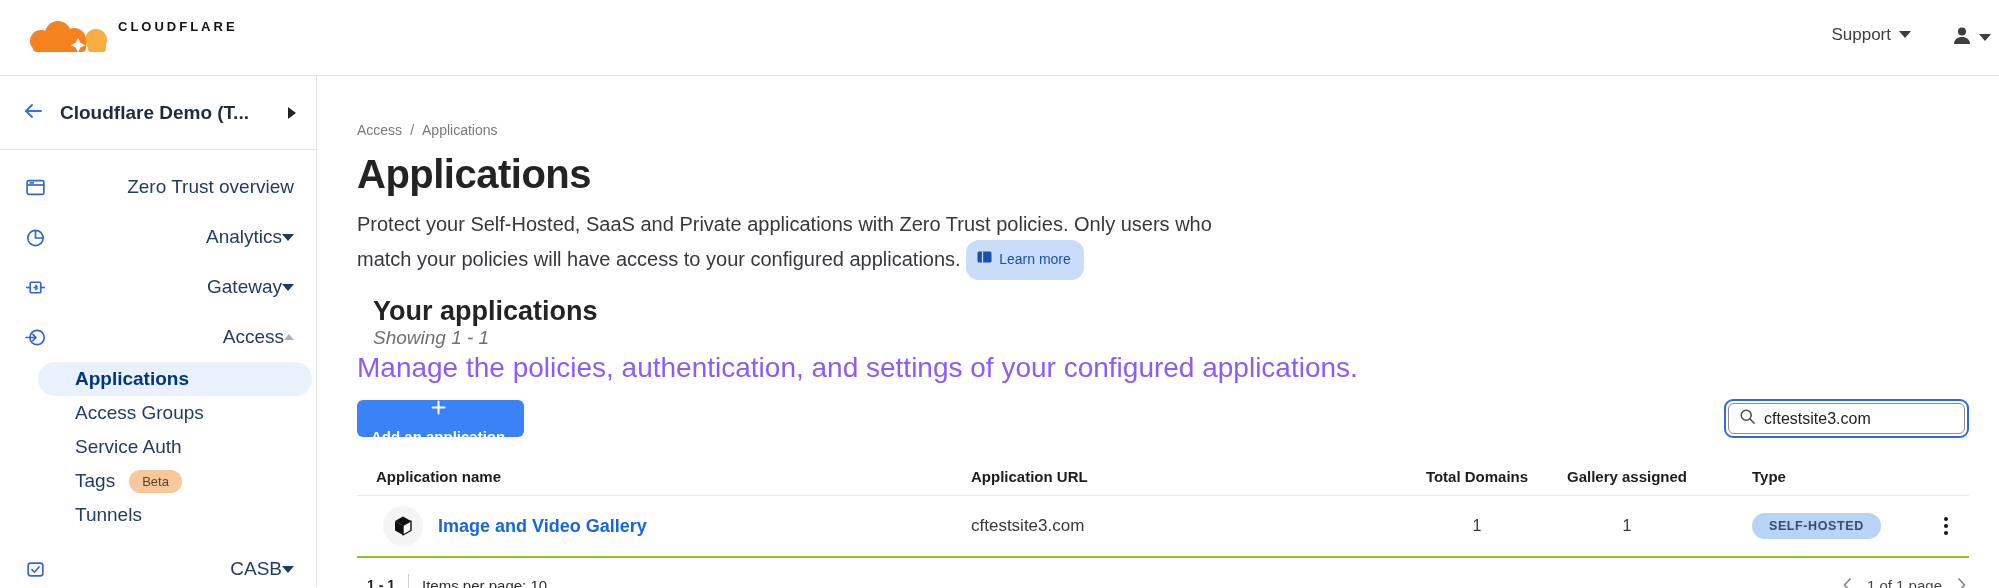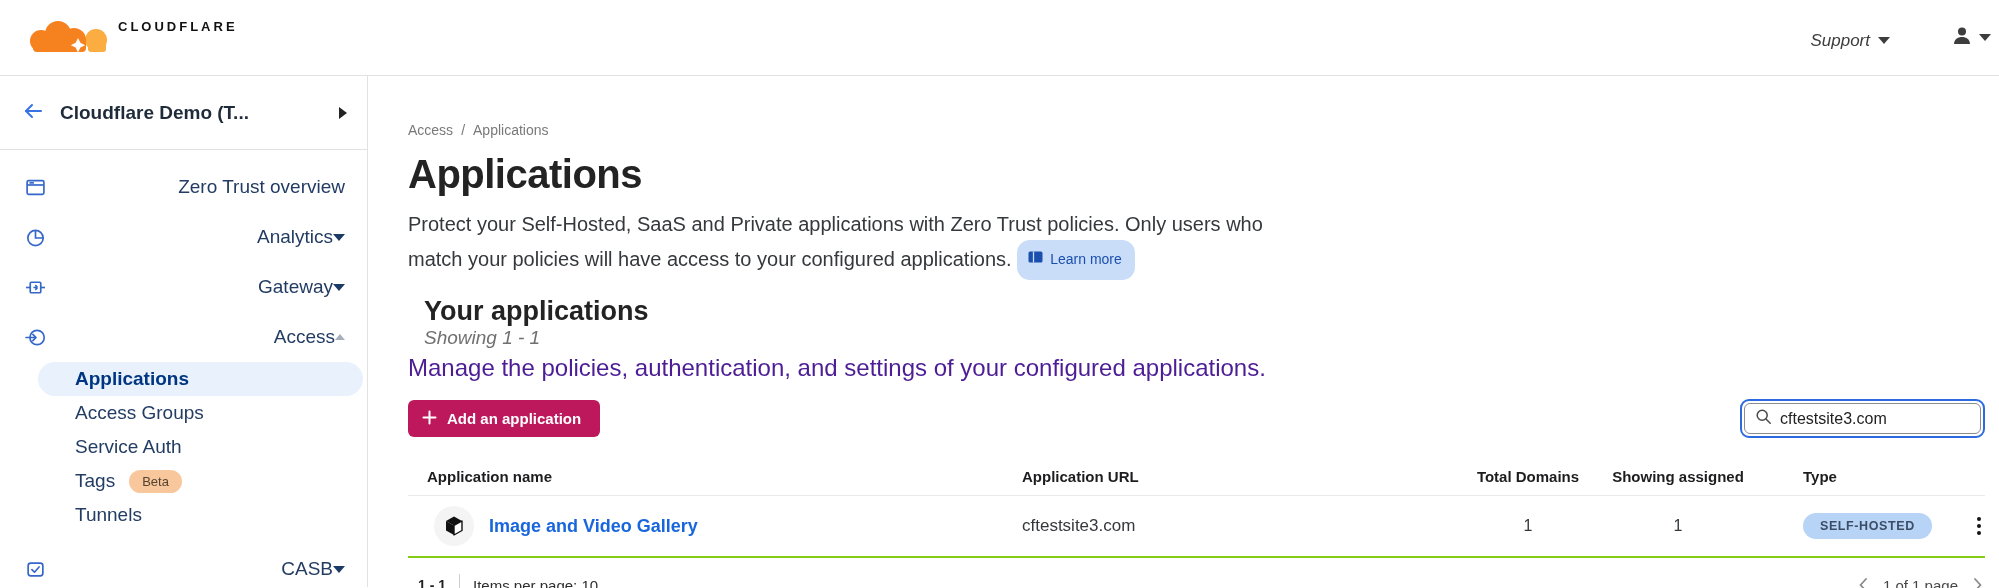--- a/index.html
+++ b/index.html
@@ -4,31 +4,31 @@
 <style>
   * { margin:0; padding:0; box-sizing:border-box; }
   html,body { width:1999px; height:588px; overflow:hidden; background:#fff;
     font-family:"Liberation Sans", sans-serif; color:#222; }
 
   
   .topbar { height:76px; border-bottom:1px solid #e2e2e2; display:flex;
     align-items:center; justify-content:space-between; padding:0 6px 0 18px; }
   .logo { display:flex; line-height:1; cursor:pointer; }
   .logo-text { font-size:13px; font-weight:bold; letter-spacing:3px; color:#111; margin-top:1px; }
-  .topbar-right { display:flex; align-items:flex-end; gap:61px; padding-right:2px;font-style:italic; }
+  .topbar-right { display:flex; align-items:flex-start; gap:40px; padding-right:2px; }
   .support { display:flex; align-items:center; gap:8px; font-size:17px; color:#3d3d3d; cursor:pointer; }
   .caret-down-dark { width:0; height:0; border-left:6px solid transparent;
     border-right:6px solid transparent; border-top:7px solid #3d3d3d; }
   .user-menu { display:flex; align-items:center; gap:6px; cursor:pointer; }
 
   
   .layout { display:flex; height:511px; }
 
   
-  aside { width:368px; flex-shrink:0; border-right:1px solid #e2e2e2; background:#fff; }
+  aside { width:317px; flex-shrink:0; border-right:1px solid #e2e2e2; background:#fff; }
   .account-row { height:74px; border-bottom:1px solid #e2e2e2; display:flex;
     align-items:center; gap:16px; padding:0 20px 0 22px; cursor:pointer; }
   .account-name { flex:1; font-size:19px; font-weight:bold; color:#1f2b3a;
     white-space:nowrap; overflow:hidden; }
   .tri-right { width:0; height:0; border-top:6px solid transparent;
     border-bottom:6px solid transparent; border-left:8px solid #222; }
 
   nav { padding-top:12px; }
   .nav-item { height:50px; display:flex; align-items:center; padding:0 22px 0 25px;
     cursor:pointer; }
@@ -56,26 +56,26 @@
     margin-bottom:12px; }
   .page-desc { font-size:20px; line-height:31px; color:#35383c; max-width:880px;
     margin-bottom:16px; }
   .learn-more { display:inline-flex; align-items:center; gap:7px; background:#c9dcf8;
     color:#1b4fae; font-size:14px; padding:4px 13px 5px 11px; border-radius:13px;
     vertical-align:2px; cursor:pointer; white-space:nowrap; }
 
   .section-head { display:flex; align-items:baseline; margin-bottom:4px;flex-direction:column; }
   .section-title { font-size:27px; font-weight:bold; color:#232323; }
   .showing { font-size:19px; font-style:italic; color:#707070; margin-left:16px; }
-  .section-sub { font-size:24px; line-height:30px; color:#4c1d95; }
+  .section-sub { font-size:28px; line-height:30px; color:#8b5cf6; }
 
   .toolbar { display:flex; align-items:center; margin-top:16px; }
-  .add-btn { display:flex; align-items:center; gap:10px; background:#be185d; color:#fff;
+  .add-btn { display:flex; align-items:center; gap:10px; background:#3b82f6; color:#fff;
     border:none; border-radius:6px; height:37px; padding:0 19px 0 14px; font-size:15px;
-    font-weight:bold; font-family:inherit; cursor:pointer; }
+    font-weight:bold; font-family:inherit; cursor:pointer;flex-direction:column; }
   .search-wrap { margin-left:auto; border:2px solid #2d6ae0; border-radius:9px;
     padding:2px; background:#fff; }
   .search-inner { display:flex; align-items:center; gap:8px; border:1px solid #8d8d8d;
     border-radius:6px; height:31px; padding:0 10px; width:237px; }
   .search-inner input { border:none; outline:none; font-size:16px; color:#222;
     width:100%; font-family:inherit; background:transparent; }
 
   .table { margin-top:20px; }
   .t-head, .t-row { display:grid;
     grid-template-columns:600px 455px 130px 170px 210px 1fr; align-items:center; }
@@ -282,21 +282,21 @@
           <input type="text" value="cftestsite3.com" style="">
         </div>
       </div>
     </div>
 
     <div class="table">
       <div class="t-head">
         <div class="th th-name">Application name</div>
         <div class="th th-url">Application URL</div>
         <div class="th th-domains">Total Domains</div>
-        <div class="th th-policies">Showing assigned</div>
+        <div class="th th-policies">Gallery assigned</div>
         <div class="th th-type">Type</div>
         <div></div>
       </div>
 
       <div class="t-row">
         <div class="cell-name">
           <span class="app-icon-circle">
             <svg width="24" height="24" viewBox="0 0 24 24">
               <path d="M12 2.5 l8 4.5 -8 4.5 -8 -4.5 z" fill="#111"></path>
               <path d="M4 7 v9.5 l8 4.5 v-9.5 z" fill="#111"></path>

